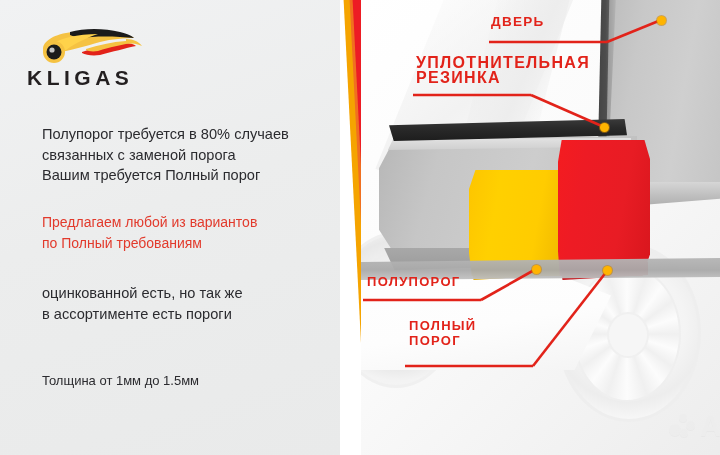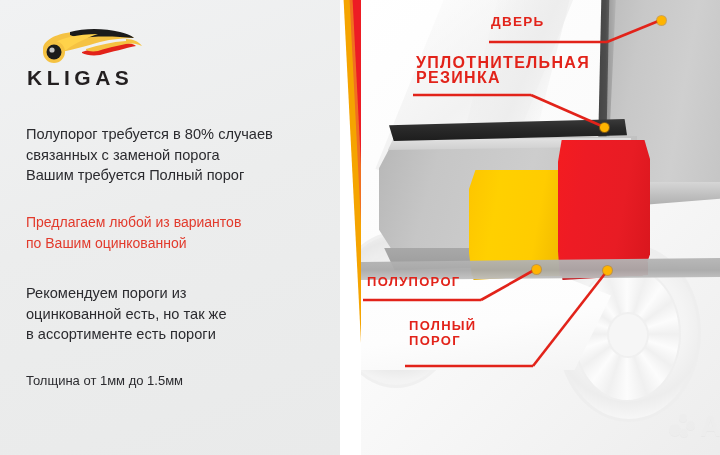--- a/index.html
+++ b/index.html
@@ -26,21 +26,21 @@
     font-size:21px;font-weight:bold;letter-spacing:4.5px;
     color:#231f20;
   }
 
   
   .txt{position:absolute;left:26px;color:#2b2b2f;}
   #para-1{top:124px;font-size:14.6px;line-height:20.5px;width:300px;}
   #para-2{top:212px;font-size:14px;line-height:20.5px;width:300px;color:#e23a2c;}
   #para-3{top:283px;font-size:14.6px;line-height:20.5px;width:300px;}
   #para-4{top:371px;font-size:13px;line-height:20.5px;width:300px;}
-  .txt .ln{display:block;white-space:nowrap;}
+  .txt .ln{display:block;white-space:nowrap;margin-left:16px;}
 
   
   .stripe{position:absolute;top:-12px;height:480px;width:9px;}
   #stripe-yellow{
     left:343px;background:#f5a400;
     transform:skewX(2.9deg);transform-origin:top left;
   }
   #stripe-orange{
     left:349px;background:#f07020;width:4px;
     transform:skewX(2.9deg);transform-origin:top left;
@@ -254,25 +254,24 @@
     </div>
 
     <div class="txt" id="para-1">
       <span class="ln">Полупорог требуется в 80% случаев</span>
       <span class="ln">связанных с заменой порога</span>
       <span class="ln">Вашим требуется Полный порог</span>
     </div>
 
     <div class="txt" id="para-2">
       <span class="ln">Предлагаем любой из вариантов</span>
-      <span class="ln">по Вашим оцинкованной</span>
+      <span class="ln">по Полный требованиям</span>
     </div>
 
     <div class="txt" id="para-3">
-      <span class="ln">Рекомендуем пороги из</span>
       <span class="ln">оцинкованной есть, но так же</span>
       <span class="ln">в ассортименте есть пороги</span>
     </div>
 
     <div class="txt" id="para-4">
       <span class="ln">Толщина от 1мм до 1.5мм</span>
     </div>
   </div>
 
   <div class="stripe" id="stripe-yellow"></div>

